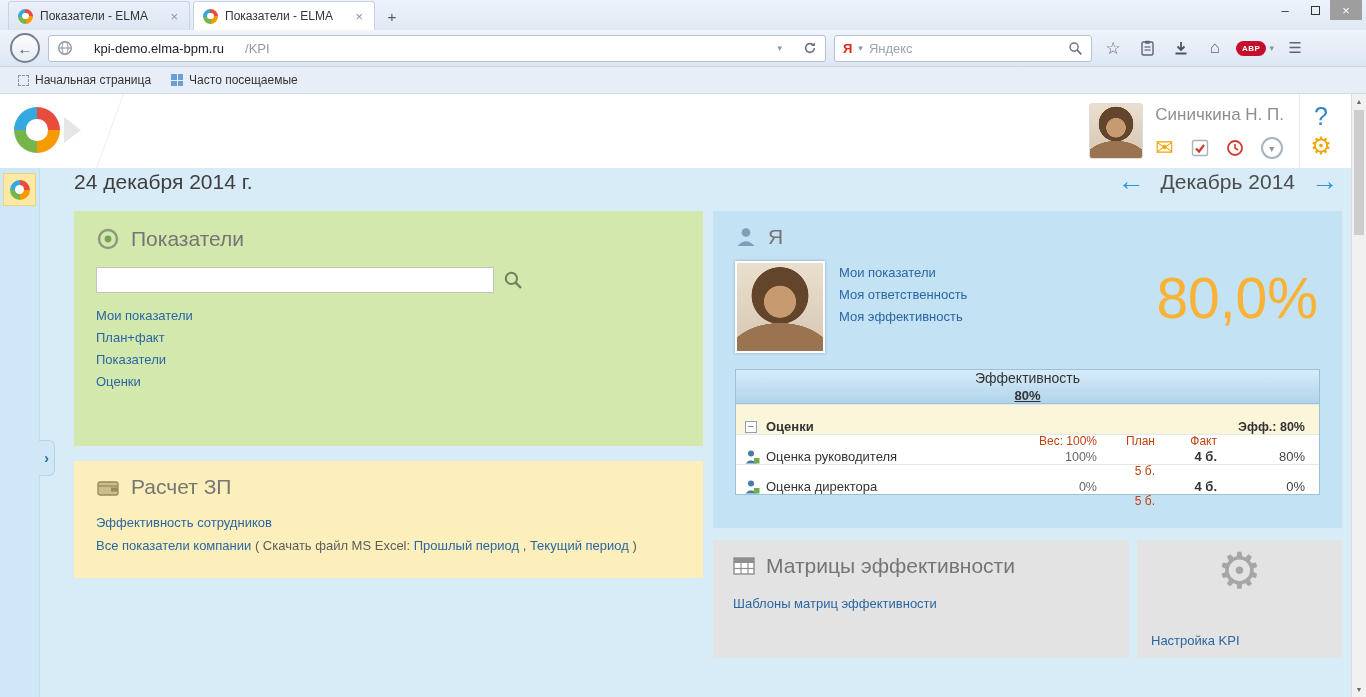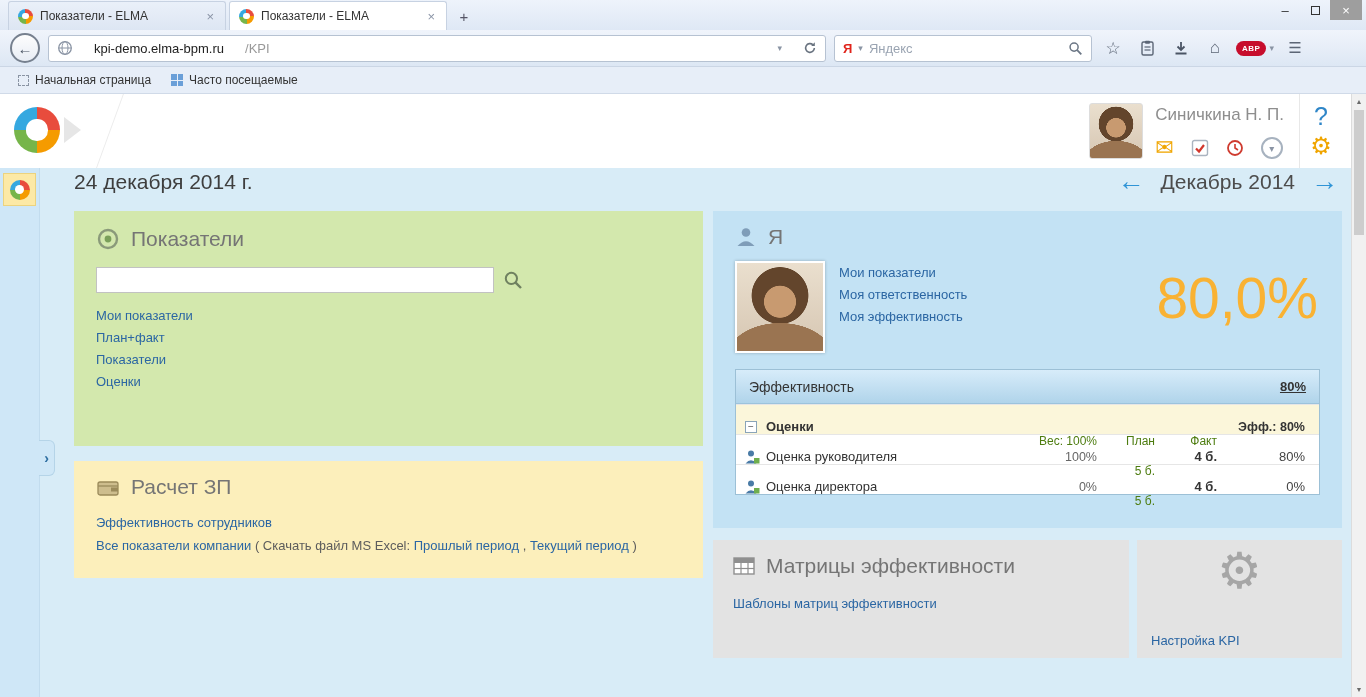--- a/index.html
+++ b/index.html
@@ -2,21 +2,21 @@
 <html><head>
 <meta charset="utf-8">
 <style>
   * { box-sizing: border-box; margin: 0; padding: 0; }
   html, body { width: 1366px; height: 697px; overflow: hidden; }
   body { font-family: "Liberation Sans", sans-serif; background: #d8ecf7; }
   a { text-decoration: none; cursor: pointer; }
 
   
   .tabbar { height: 30px; background: linear-gradient(#eef3fb,#dfe8f5); display: flex; align-items: flex-end; padding-left: 8px; position: relative; }
-  .tab { width: 218px; height: 29px; display: flex; align-items: center; gap: 7px; padding: 0 9px; font-size: 12px; color: #333;
+  .tab { width: 182px; height: 29px; display: flex; align-items: center; gap: 7px; padding: 0 9px; font-size: 12px; color: #333;
          border: 1px solid #c7d2e2; border-bottom: none; border-radius: 3px 3px 0 0; background: linear-gradient(#eaf0f9,#dde6f3); margin-right: 3px; }
   .tab.active { background: #fff; }
   .tab-title { flex: 1; white-space: nowrap; overflow: hidden; }
   .tab-close { color: #8a94a6; font-size: 13px; padding: 0 2px; }
   .ring { position: relative; border-radius: 50%; background: conic-gradient(#e84c3d 0 25%, #f59b00 25% 50%, #76b54a 50% 75%, #35a8e0 75% 100%); flex: none; }
   .ring::after { content: ""; position: absolute; inset: 27%; background: #fff; border-radius: 50%; }
   .favicon { width: 15px; height: 15px; }
   .newtab { width: 28px; height: 21px; margin-bottom: 3px; display: grid; place-items: center; color: #556; font-size: 15px; border-radius: 2px; }
   .win-controls { position: absolute; right: 4px; top: 0; display: flex; align-items: flex-start; }
   .wc { width: 30px; height: 20px; display: grid; place-items: center; color: #333; font-size: 13px; }
@@ -102,34 +102,34 @@
   .salary-lines { margin-top: 13px; font-size: 13px; color: #5c5c5c; line-height: 1.75; }
 
   .panel-blue { background: #c3e2f4; height: 317px; padding-top: 14px; }
   .me-row { display: flex; margin-top: 12px; gap: 14px; }
   .avatar-lg { width: 90px; height: 92px; border: 2px solid #fff; box-shadow: 0 0 3px rgba(0,0,0,.25); flex: none; }
   .me-links { display: flex; flex-direction: column; gap: 7px; padding-top: 4px; }
   .big-value { margin-left: auto; font-size: 57px; color: #f9b233; line-height: .95; margin-top: 10px; padding-right: 2px; }
 
   .me-table { margin-top: 16px; background: #fff; border: 1px solid #9cc0d6; font-size: 13px; }
   .tbl-header { height: 34px; background: linear-gradient(#d7ecfa,#b0d4ea); border-bottom: 1px solid #9cc3dc;
-                display: flex; align-items: center; justify-content: space-between; padding: 0 13px; }
+                display: flex; align-items: center; justify-content: space-between; padding: 0 13px; flex-direction: column; }
   .tbl-header-label { font-size: 14px; color: #333; }
   .tbl-header-value { font-weight: bold; text-decoration: underline; color: #333; }
   .trow { display: grid; grid-template-columns: 30px 1fr 110px 58px 62px 92px; align-items: center; height: 30px; border-top: 1px solid #e6e6e6; }
   .trow:first-of-type { border-top: none; }
   .group-row { background: #fbf6da; }
   .toggle-box { width: 12px; height: 12px; margin-left: 9px; border: 1px solid #8aa4b8; background: #fff; display: grid; place-items: center;
                 font-size: 10px; line-height: 1; color: #555; }
   .row-icon { margin-left: 8px; display: block; }
   .cell-name { color: #333; }
   .group-name { font-weight: bold; color: #333; }
   .num { text-align: right; padding-right: 10px; }
   .c-eff { padding-right: 14px; }
-  .muted { color: #4d7c0f; font-size: 12px; margin-top: 29px; }
+  .muted { color: #c2410c; font-size: 12px; margin-top: 29px; }
   .val-weight { color: #666; font-size: 12.5px; }
   .val-fact { font-weight: bold; color: #333; }
   .group-eff { font-weight: bold; color: #333; font-size: 12.5px; }
   .val-eff { color: #444; }
 
   .bottom-row { display: grid; grid-template-columns: 1fr 205px; gap: 8px; }
   .panel-gray { background: #e3e3e3; height: 118px; padding: 14px 20px; }
   .matrices-link { margin-top: 18px; display: inline-block; }
   .panel-settings { background: #e3e3e3; height: 118px; position: relative; }
   .settings-gear { position: absolute; top: 6px; left: 50%; transform: translateX(-50%); font-size: 50px; color: #a6a6a6; line-height: 1; }

